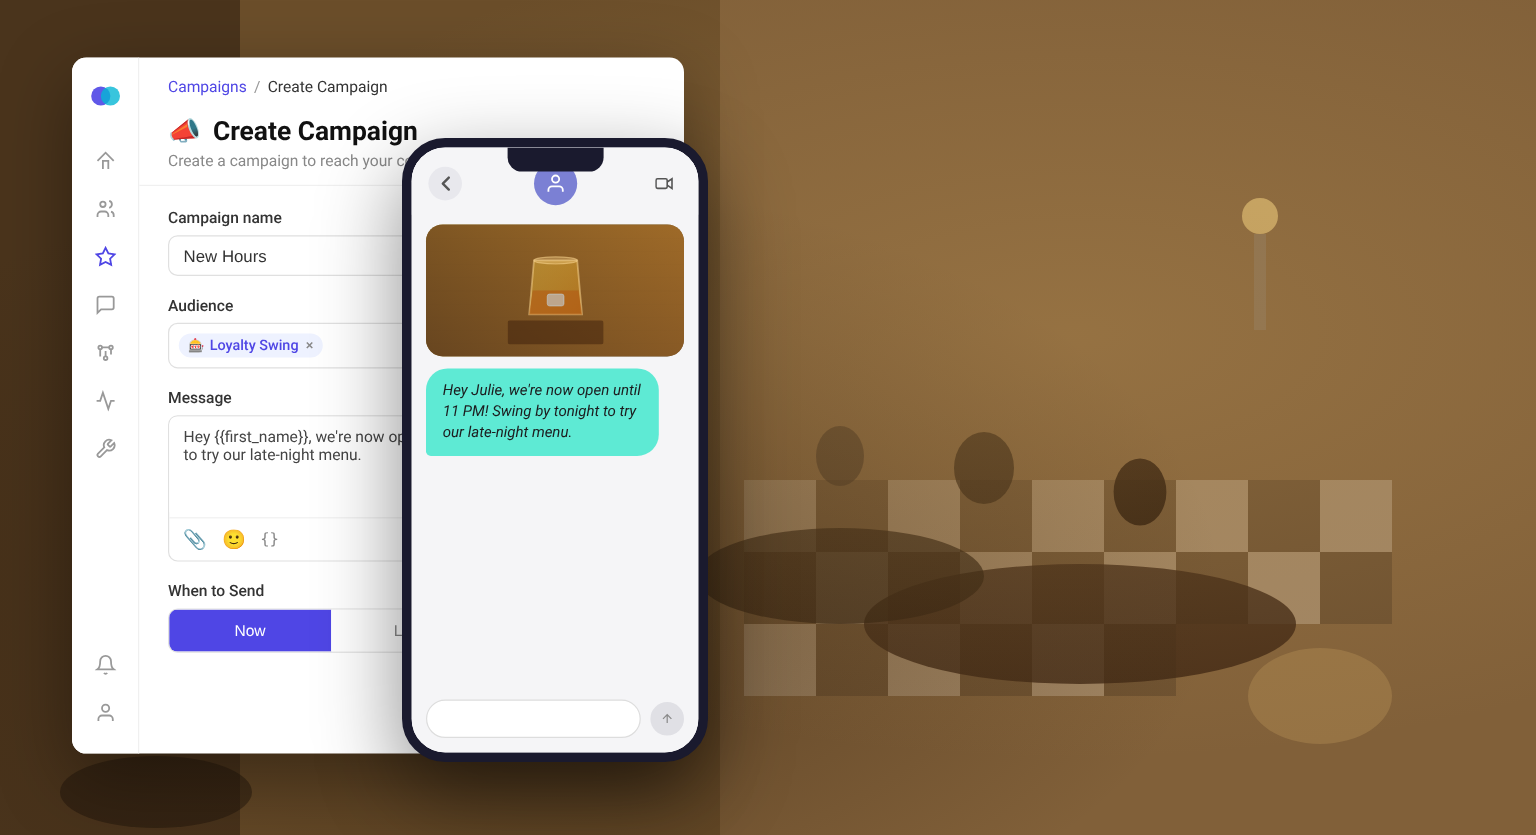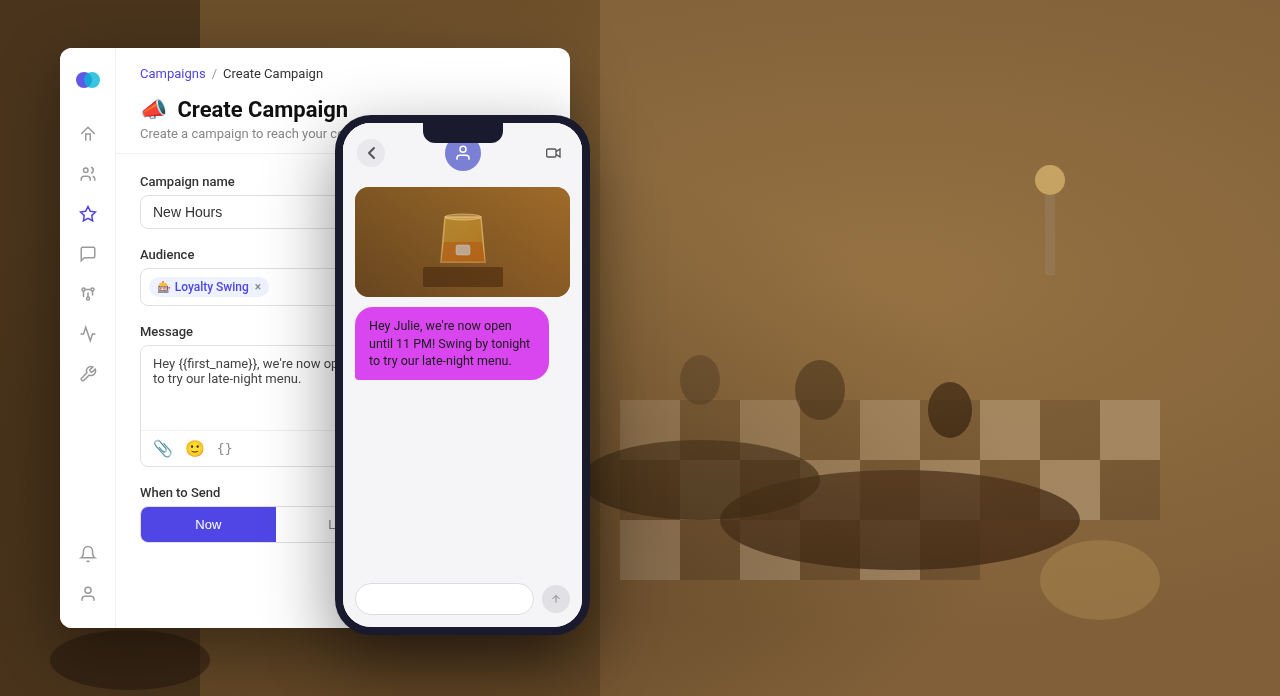--- a/index.html
+++ b/index.html
@@ -370,25 +370,26 @@
         linear-gradient(45deg, rgba(101,67,33,0.9), rgba(180,120,50,0.7)),
         repeating-linear-gradient(0deg, transparent, transparent 10px, rgba(0,0,0,0.05) 10px, rgba(0,0,0,0.05) 11px);
       display: flex;
       align-items: center;
       justify-content: center;
       position: relative;
     }
 
     
     .chat-bubble {
-      background: #d946ef;
+      background: #5eead4;
       border-radius: 18px 18px 18px 4px;
       padding: 10px 14px;
       max-width: 90%;
       align-self: flex-start;
+      font-style: italic;
     }
 
     .chat-bubble-text {
       font-size: 12.5px;
       color: #1c1c1e;
       line-height: 1.4;
     }
 
     
     .phone-input-area {

